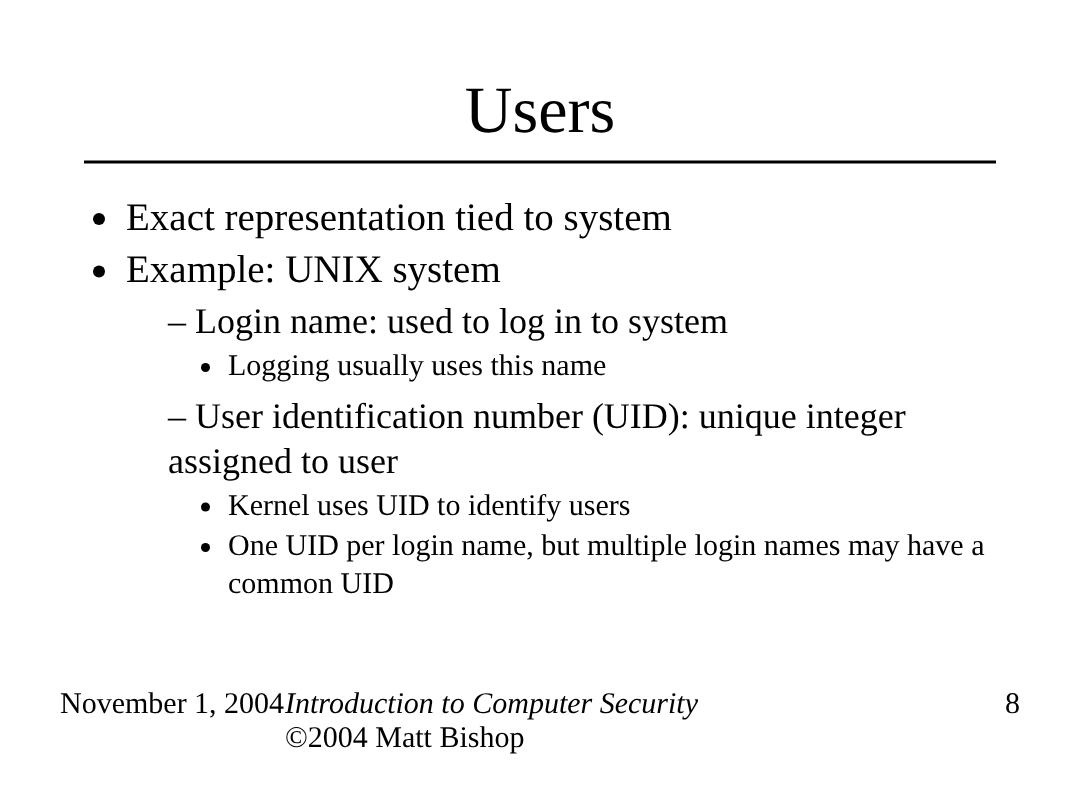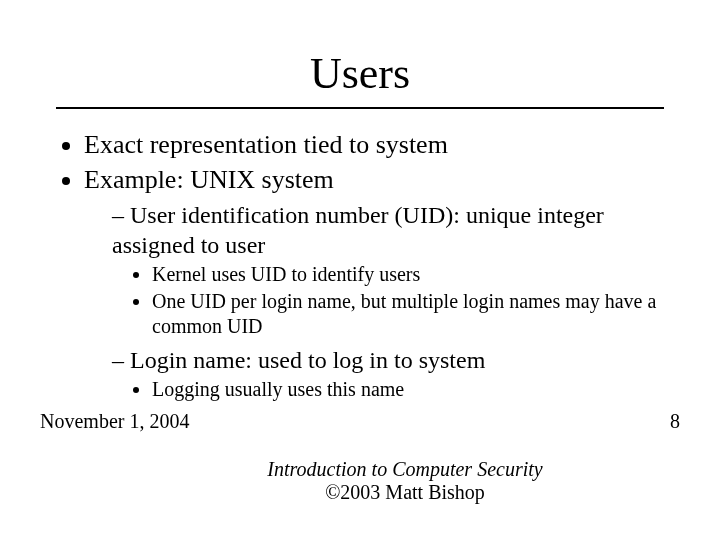--- a/index.html
+++ b/index.html
@@ -67,24 +67,23 @@
     position: absolute;
     left: 40px;
     right: 40px;
     bottom: 36px;
     display: flex;
     justify-content: space-between;
     align-items: flex-start;
     font-size: 20px;
   }
   .footer-center {
-    text-align: center;
+    text-align: left;
     font-style: italic;
     flex: 1;
-    margin-top: 48px;
   }
   .footer-left {
     flex: 0 0 auto;
     min-width: 150px;
     text-align: left;
   }
   .footer-right {
     flex: 0 0 auto;
     min-width: 60px;
     text-align: right;
@@ -102,44 +101,44 @@
   <hr class="rule">
 
   <ul class="level1">
     <li>
       <span>Exact representation tied to system</span>
     </li>
     <li>
       <span>Example: UNIX system</span>
       <ul class="level2">
         <li>
+          <span>Login name: used to log in to system</span>
+          <ul class="level3">
+            <li>
+              <span>Logging usually uses this name</span>
+            </li>
+          </ul>
+        </li>
+        <li>
           <span>User identification number (UID): unique integer assigned to user</span>
           <ul class="level3">
             <li>
               <span>Kernel uses UID to identify users</span>
             </li>
             <li>
               <span>One UID per login name, but multiple login names may have a common UID</span>
-            </li>
-          </ul>
-        </li>
-        <li>
-          <span>Login name: used to log in to system</span>
-          <ul class="level3">
-            <li>
-              <span>Logging usually uses this name</span>
             </li>
           </ul>
         </li>
       </ul>
     </li>
   </ul>
 
   <div class="footer">
     <div class="footer-left">November 1, 2004</div>
     <div class="footer-center">
       <span>Introduction to Computer Security</span><br>
-      <span class="copyright">©2003 Matt Bishop</span>
+      <span class="copyright">©2004 Matt Bishop</span>
     </div>
     <div class="footer-right">8</div>
   </div>
 
 </div>
 
 </body></html>

